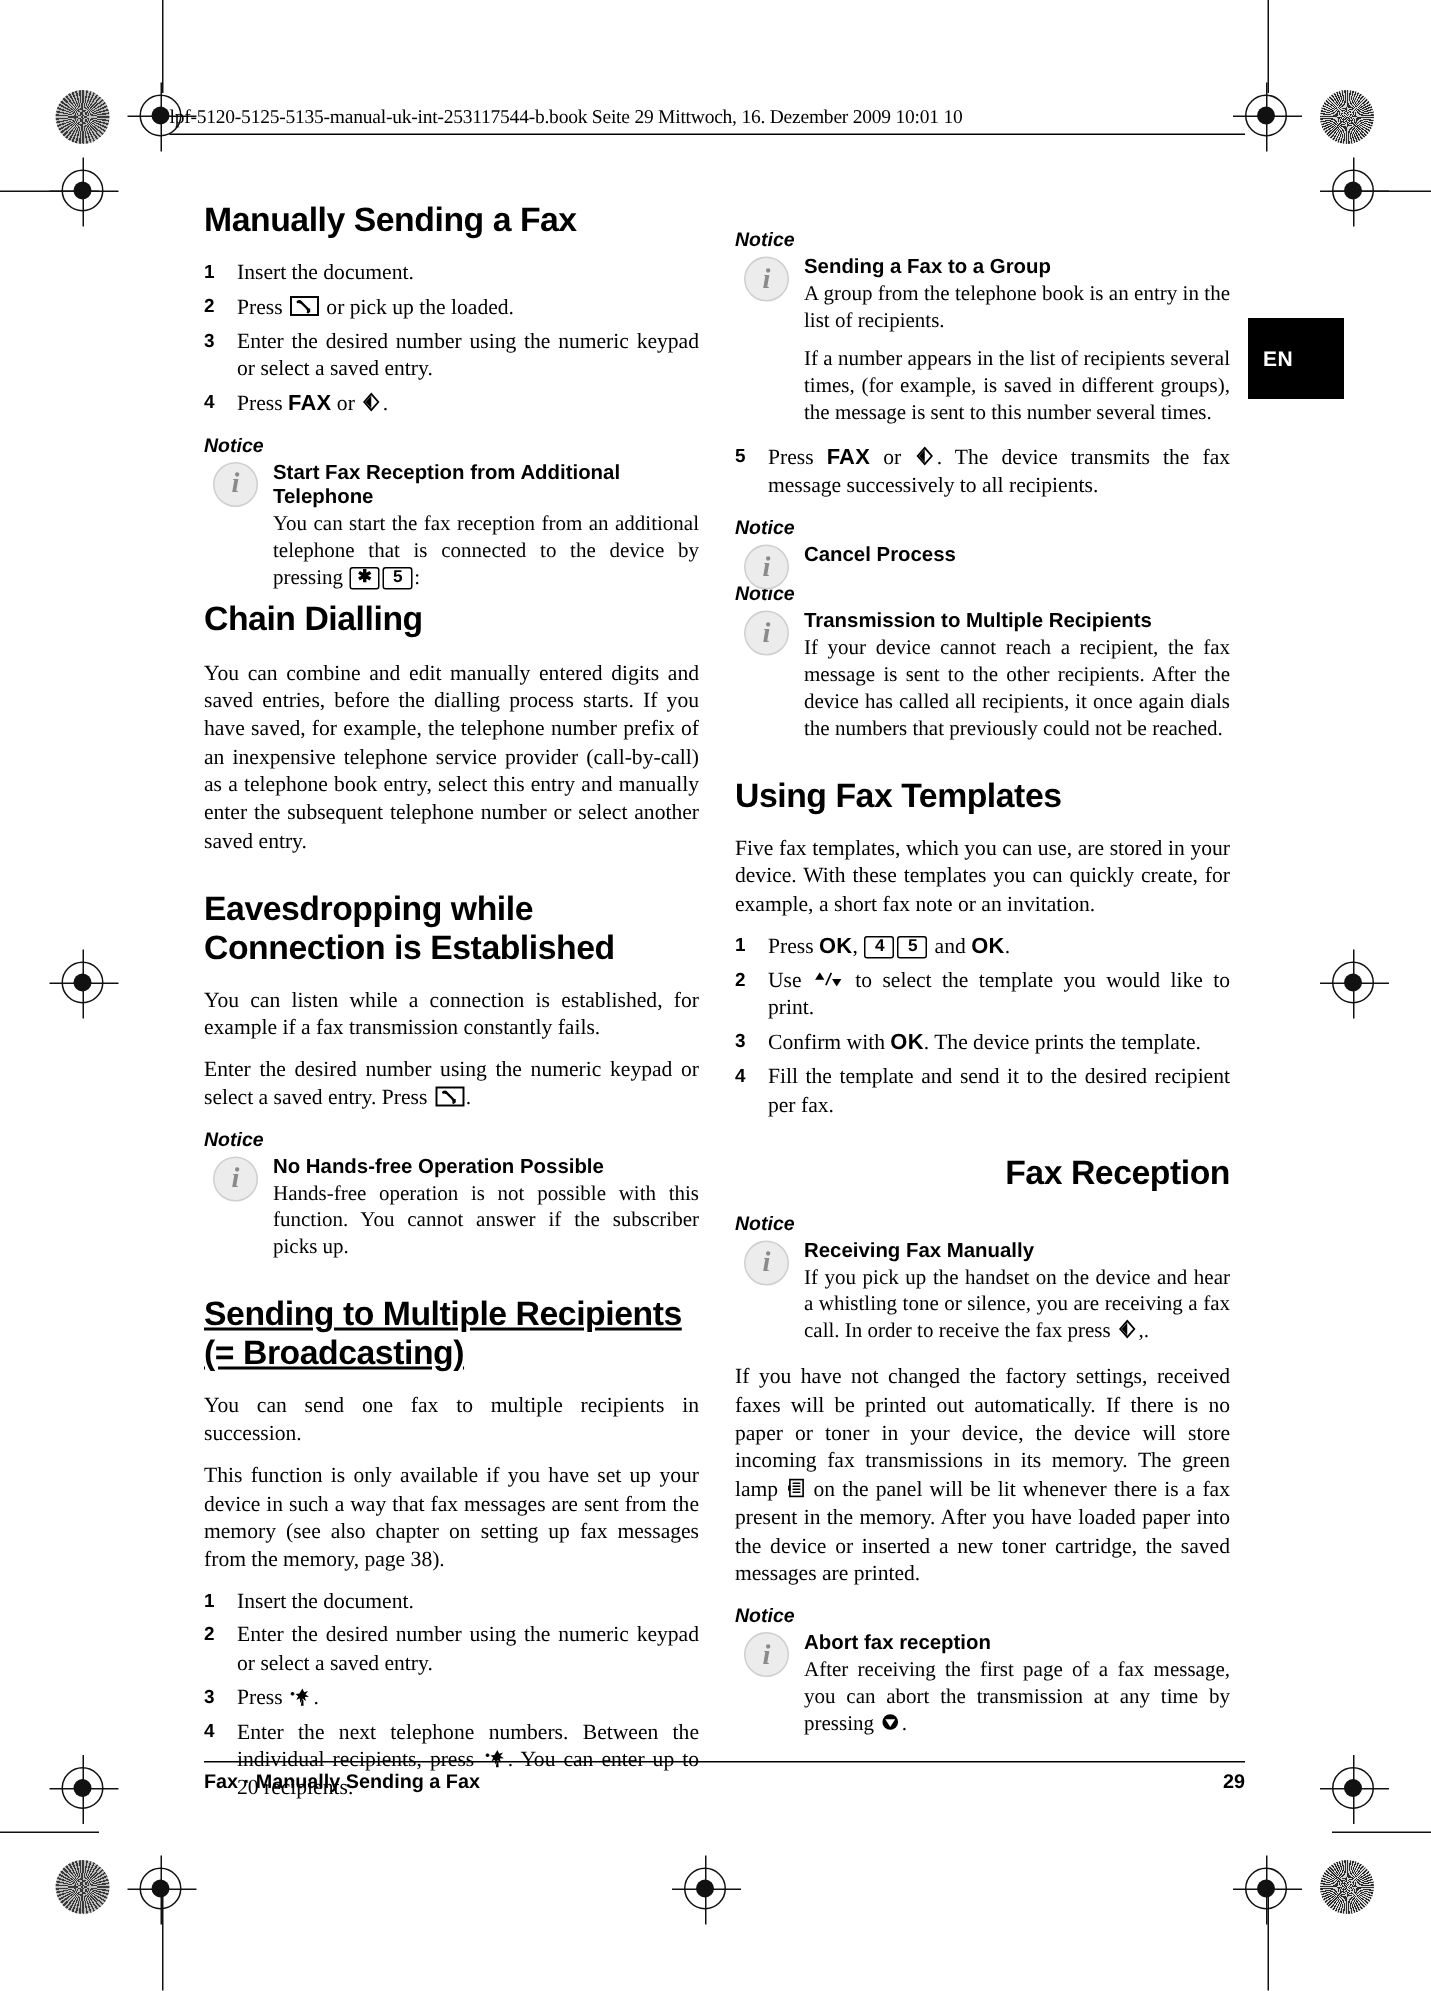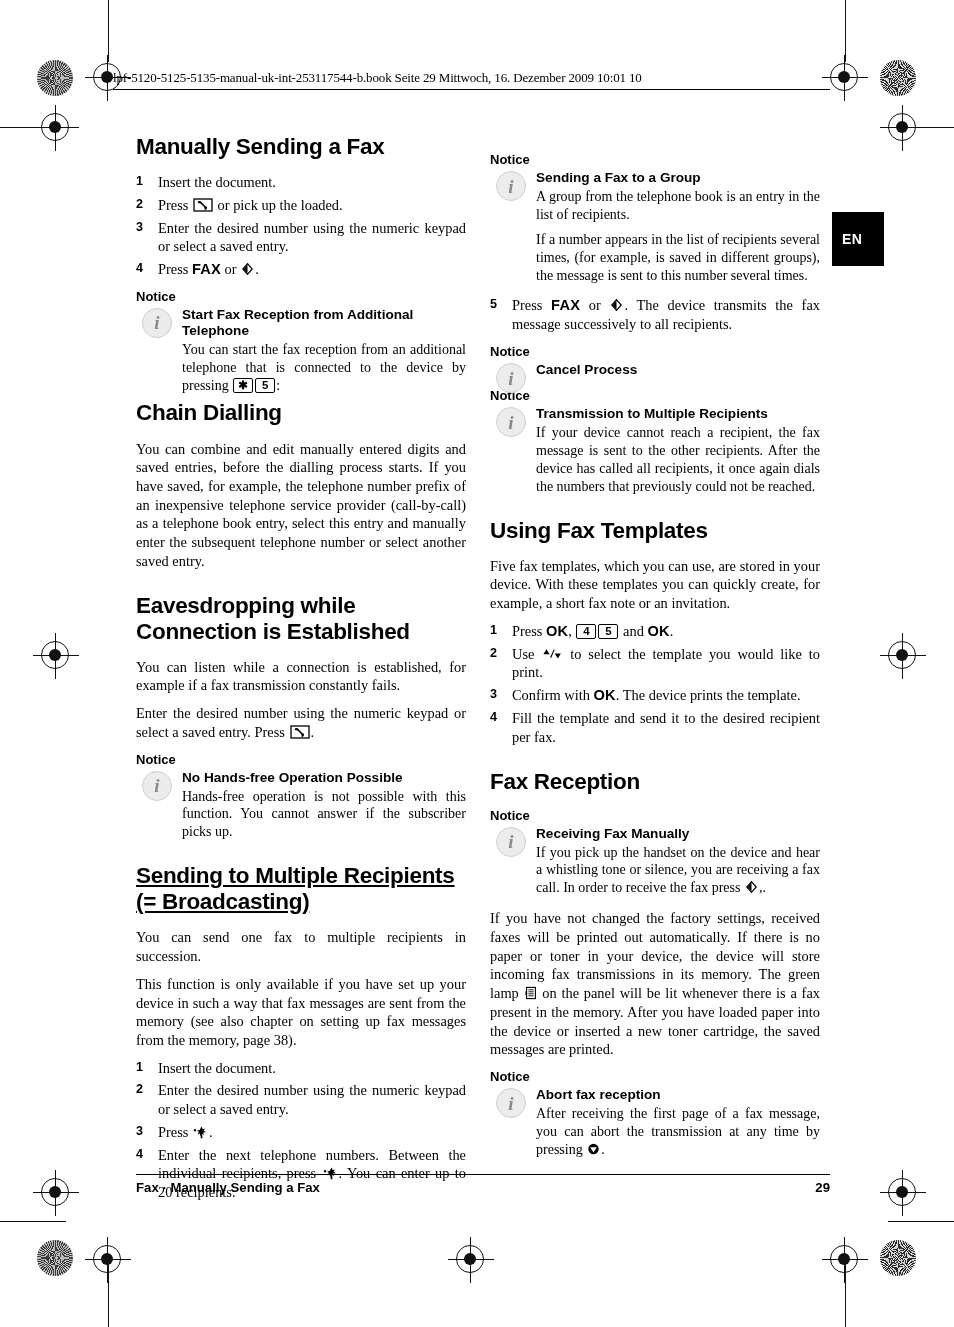--- a/index.html
+++ b/index.html
@@ -87,21 +87,21 @@
     width: 717px;
     height: 1px;
     background: #000;
   }
 
   
   .lang-tab {
     position: absolute;
     left: 832px;
     top: 212px;
-    width: 52px;
+    width: 64px;
     height: 54px;
     background: #000000;
     color: #ffffff;
     font-family: "Liberation Sans", sans-serif;
     font-weight: bold;
     font-size: 14px;
     display: flex;
     align-items: center;
     padding-left: 10px;
     box-sizing: border-box;
@@ -163,20 +163,21 @@
     font-family: "Liberation Sans", sans-serif;
     font-weight: bold;
     font-size: 12.6px;
   }
   ol.steps li:last-child { margin-bottom: 0; }
 
   
   .notice-label {
     font-family: "Liberation Sans", sans-serif;
     font-weight: bold;
+    font-style: italic;
     font-size: 13px;
     margin: 10px 0 3px 0;
   }
   .notice {
     position: relative;
     padding-left: 46px;
     margin-bottom: 6px;
   }
   .notice .info-icon {
     position: absolute;
@@ -508,21 +509,21 @@
       <li>
         <span class="num">3</span>
         <span>Confirm with </span><span class="kb">OK</span><span>. The device prints the template.</span>
       </li>
       <li>
         <span class="num">4</span>
         <span>Fill the template and send it to the desired recipient per fax.</span>
       </li>
     </ol>
 
-    <h1 class="sec" style="margin-top:22px;">Fax Reception</h1>
+    <h1 class="sec" style="margin-top:22px;text-align:right;">Fax Reception</h1>
 
     <div class="notice-label" style="margin-top:4px;">Notice</div>
     <div class="notice">
       <div class="info-icon">i</div>
       <h3>Receiving Fax Manually</h3>
       <p><span>If you pick up the handset on the device and hear a whistling tone or silence, you are receiving a fax call. In order to receive the fax press </span><span class="glyph g-start"><svg viewBox="0 0 13 14" width="13" height="14">
               <path d="M6.5 1.6 L11.2 7 L6.5 12.4 L1.8 7 Z" fill="none" stroke="#000" stroke-width="1.2"></path>
               <path d="M6.5 2.6 L6.5 11.4 L2.7 7 Z" fill="#000"></path>
             </svg></span><span>,.</span></p>
     </div>

